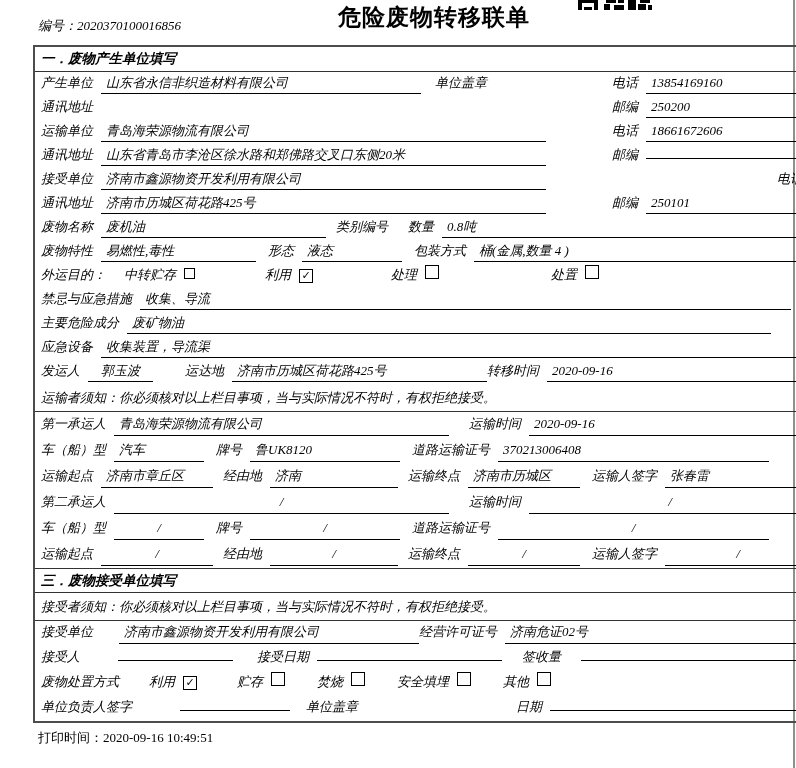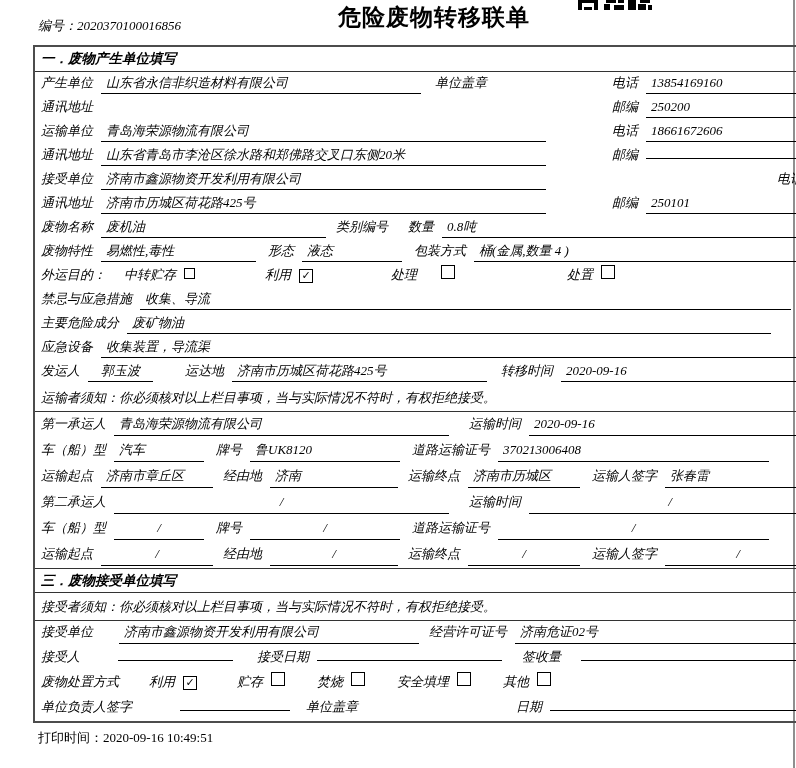--- a/index.html
+++ b/index.html
@@ -126,21 +126,21 @@
         <span class="lb" style="margin-left:12px">包装方式</span>
         <span class="ul ulf">桶(金属,数量 4 )</span>
       </div>
 
       <div class="row">
         <span class="lb">外运目的：</span>
         <span class="lb" style="margin-left:10px;margin-right:0">中转贮存</span>
         <span class="cb small"></span>
         <span class="lb" style="margin-left:70px;margin-right:0">利用</span>
         <span class="cb">✓</span>
-        <span class="lb" style="margin-left:78px;margin-right:16px">处理</span>
+        <span class="lb" style="margin-left:78px;margin-right:0">处理</span>
         <span class="cb"></span>
         <span class="lb" style="margin-left:112px;margin-right:0">处置</span>
         <span class="cb"></span>
       </div>
 
       <div class="row">
         <span class="lb">禁忌与应急措施</span>
         <span class="ul ulf" style="margin-right:20px">收集、导流</span>
       </div>
 
@@ -152,21 +152,21 @@
       <div class="row">
         <span class="lb">应急设备</span>
         <span class="ul ulf">收集装置，导流渠</span>
       </div>
 
       <div class="row">
         <span class="lb">发运人</span>
         <span class="ul ctr" style="width:65px">郭玉波</span>
         <span class="lb" style="margin-left:32px">运达地</span>
         <span class="ul" style="width:255px">济南市历城区荷花路425号</span>
-        <span class="lb" style="margin-left:14px">转移时间</span>
+        <span class="lb" style="">转移时间</span>
         <span class="ul ulf">2020-09-16</span>
       </div>
     </div>
 
     <div class="s2">
       <div class="notice">运输者须知：你必须核对以上栏目事项，当与实际情况不符时，有权拒绝接受。</div>
 
       <div class="row">
         <span class="lb">第一承运人</span>
         <span class="ul" style="width:335px">青岛海荣源物流有限公司</span>
@@ -222,21 +222,21 @@
       </div>
     </div>
 
     <div class="sec-h topline">三．废物接受单位填写</div>
     <div class="s3">
       <div class="notice">接受者须知：你必须核对以上栏目事项，当与实际情况不符时，有权拒绝接受。</div>
 
       <div class="row">
         <span class="lb">接受单位</span>
         <span class="ul" style="width:300px;margin-left:18px">济南市鑫源物资开发利用有限公司</span>
-        <span class="lb" style="margin-left:10px">经营许可证号</span>
+        <span class="lb" style="">经营许可证号</span>
         <span class="ul ulf">济南危证02号</span>
       </div>
 
       <div class="row">
         <span class="lb">接受人</span>
         <span class="ul" style="width:115px;margin-left:30px"></span>
         <span class="lb" style="margin-left:24px">接受日期</span>
         <span class="ul" style="width:185px"></span>
         <span class="lb" style="margin-left:20px">签收量</span>
         <span class="ul ulf" style="margin-left:12px"></span>

